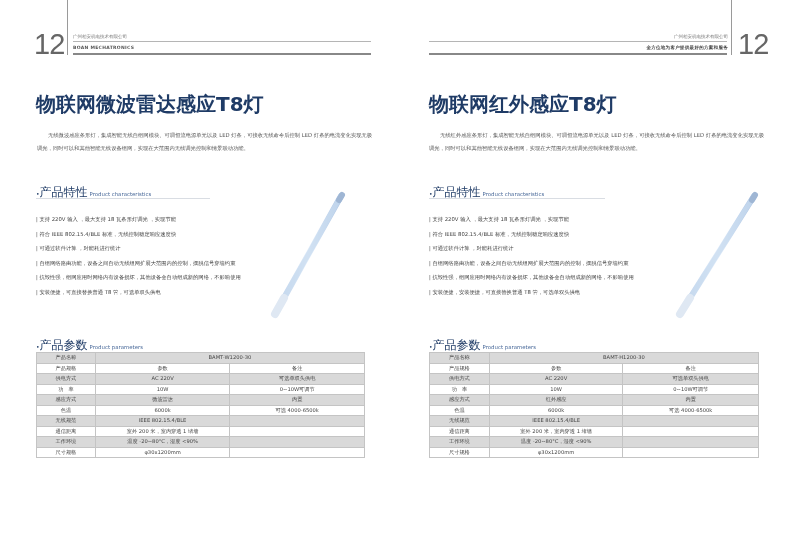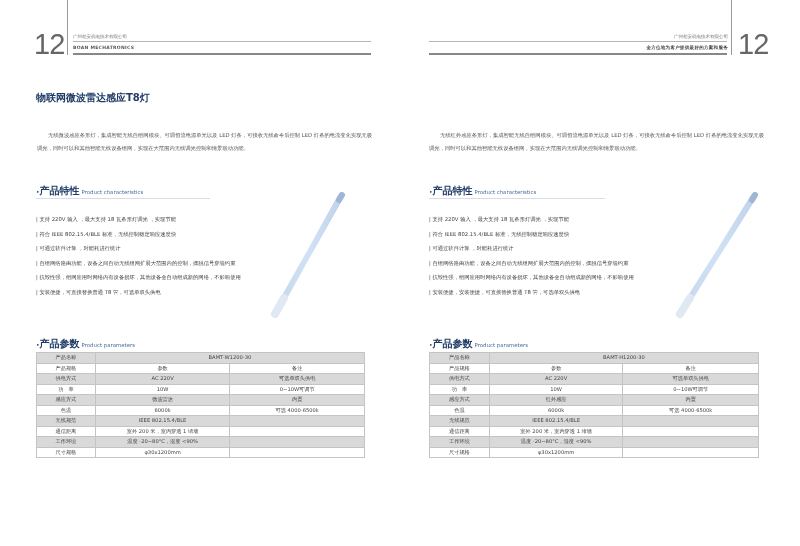--- a/index.html
+++ b/index.html
@@ -6,24 +6,24 @@
   body{width:800px;height:546px;background:#ffffff;position:relative;overflow:hidden;font-family:"DejaVu Sans","Liberation Sans",sans-serif;color:#333;}
   .page{position:absolute;top:0;width:400px;height:546px;}
   #left-page{left:0;}
   #right-page{left:400px;}
   .pnum{position:absolute;top:30px;font-family:"Liberation Sans",sans-serif;font-size:29px;color:#666;letter-spacing:-1px;line-height:29px;}
   .vline{position:absolute;top:0;width:1px;height:55px;background:#9a9a9a;}
   .co-cn{position:absolute;font-size:4.5px;color:#777;white-space:nowrap;}
   .co-en{position:absolute;font-size:4.5px;color:#555;font-weight:bold;white-space:nowrap;letter-spacing:0.3px;}
   .rule-thin{position:absolute;height:1px;background:#b5b5b5;}
   .rule-thick{position:absolute;height:1.5px;background:#888;}
-  .title{position:absolute;top:91px;font-size:10px;font-weight:bold;color:#1f3b66;white-space:nowrap;}
+  .title{position:absolute;top:91px;font-size:20px;font-weight:bold;color:#1f3b66;white-space:nowrap;}
   .body{position:absolute;top:129px;width:340px;font-size:5.3px;line-height:12.5px;color:#555;text-indent:11px;}
   .sec{position:absolute;font-size:6px;color:#1f3b66;white-space:nowrap;}
-  .sec b{font-weight:bold;font-size:10px;text-align:center;}
+  .sec b{font-weight:normal;font-size:12px;text-align:center;}
   .sec .en{color:#4a6a9a;font-size:5.4px;margin-left:2px;}
   .sec-line{position:absolute;height:1px;background:#d9dde3;}
   .feat-item{position:absolute;font-size:5.3px;color:#444;white-space:nowrap;}
   .tube{position:absolute;}
   table.params{position:absolute;border-collapse:collapse;font-size:5.2px;color:#444;}
   table.params td{border:1px solid #c4c4c4;height:9.5px;padding:0;text-align:center;line-height:9.5px;}
   table.params tr.g td{background:#d9d9d9;}
   table.params tr.w td{background:#ffffff;}
 </style>
 </head>
@@ -131,20 +131,21 @@
 </div>
 
 <div class="page" id="right-page">
   <div class="co-cn" style="right:72px;top:34px;text-align:right;">广州柏安机电技术有限公司</div>
   <div class="rule-thin" style="left:29px;top:41px;width:298px;"></div>
   <div class="co-en" style="right:72px;top:45px;text-align:right;color:#444;">全方位地为客户提供最好的方案和服务</div>
   <div class="rule-thick" style="left:29px;top:53px;width:298px;"></div>
   <div class="vline" style="left:331px;"></div>
   <div class="pnum" style="left:338px;">12</div>
 
+  <div class="title" style="left:29px;">物联网红外感应T8灯</div>
   <div class="body" style="left:29px;">无线红外感应条形灯，集成智能无线自组网模块、可调恒流电源单元以及 LED 灯条，可接收无线命令后控制 LED 灯条的电流变化实现无极调光，同时可以和其他智能无线设备组网，实现在大范围内无线调光控制和情景联动功能。</div>
 
   <div class="sec" style="left:29px;top:184px;">
     <span>•</span><b>产品特性</b><span class="en">Product characteristics</span>
   </div>
   <div class="sec-line" style="left:29px;top:198px;width:176px;"></div>
 
   <div class="feat-item" style="left:29px;top:216px;">| 支持 220V 输入 ，最大支持 18 瓦条形灯调光 ，实现节能</div>
   <div class="feat-item" style="left:29px;top:230.5px;">| 符合 IEEE 802.15.4/BLE 标准，无线控制稳定响应速度快</div>
   <div class="feat-item" style="left:29px;top:245px;">|  可通过软件计算 ，对能耗进行统计</div>

